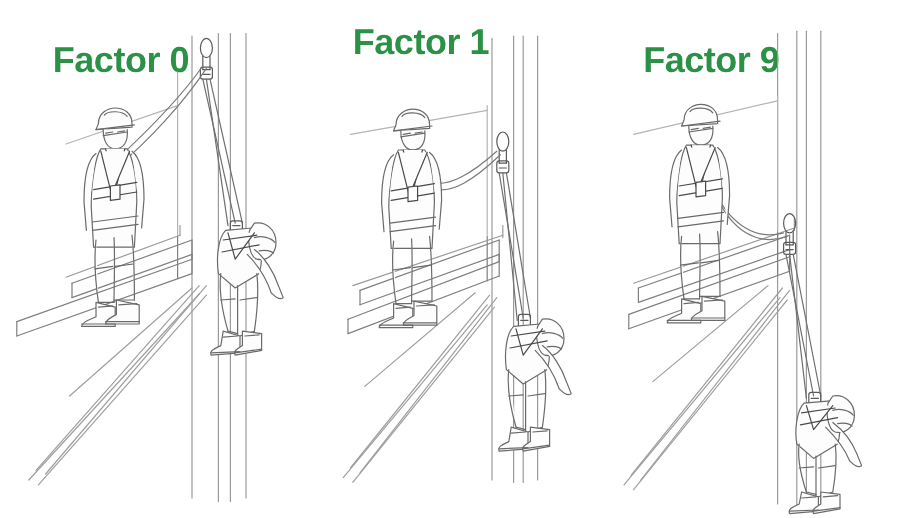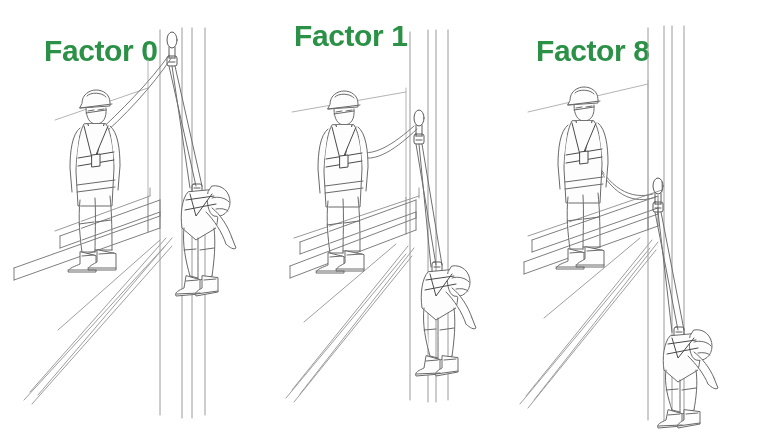--- a/index.html
+++ b/index.html
@@ -336,21 +336,21 @@
               <path d="M170,361 L182,360 M188,360 L200,359"></path>
             </g>
           </g>
 
         </g>
       </svg>
     </div>
   </div>
 
   <div class="panel" id="panel-2">
-    <div class="panel-label" id="label-2">Factor 8</div>
+    <div class="panel-label" id="label-2">Factor 9</div>
 
     <div class="scene">
       <svg width="256" height="432" viewBox="0 0 256 432" xmlns="http://www.w3.org/2000/svg">
         <g fill="none" stroke="#8a8a8a" stroke-width="1" stroke-linecap="round" stroke-linejoin="round">
 
           <g stroke="#9a9a9a">
             <line x1="136" y1="28" x2="136" y2="420"></line>
             <line x1="152" y1="26" x2="152" y2="422"></line>
             <line x1="160" y1="26" x2="160" y2="422"></line>
             <line x1="172" y1="26" x2="172" y2="420"></line>

